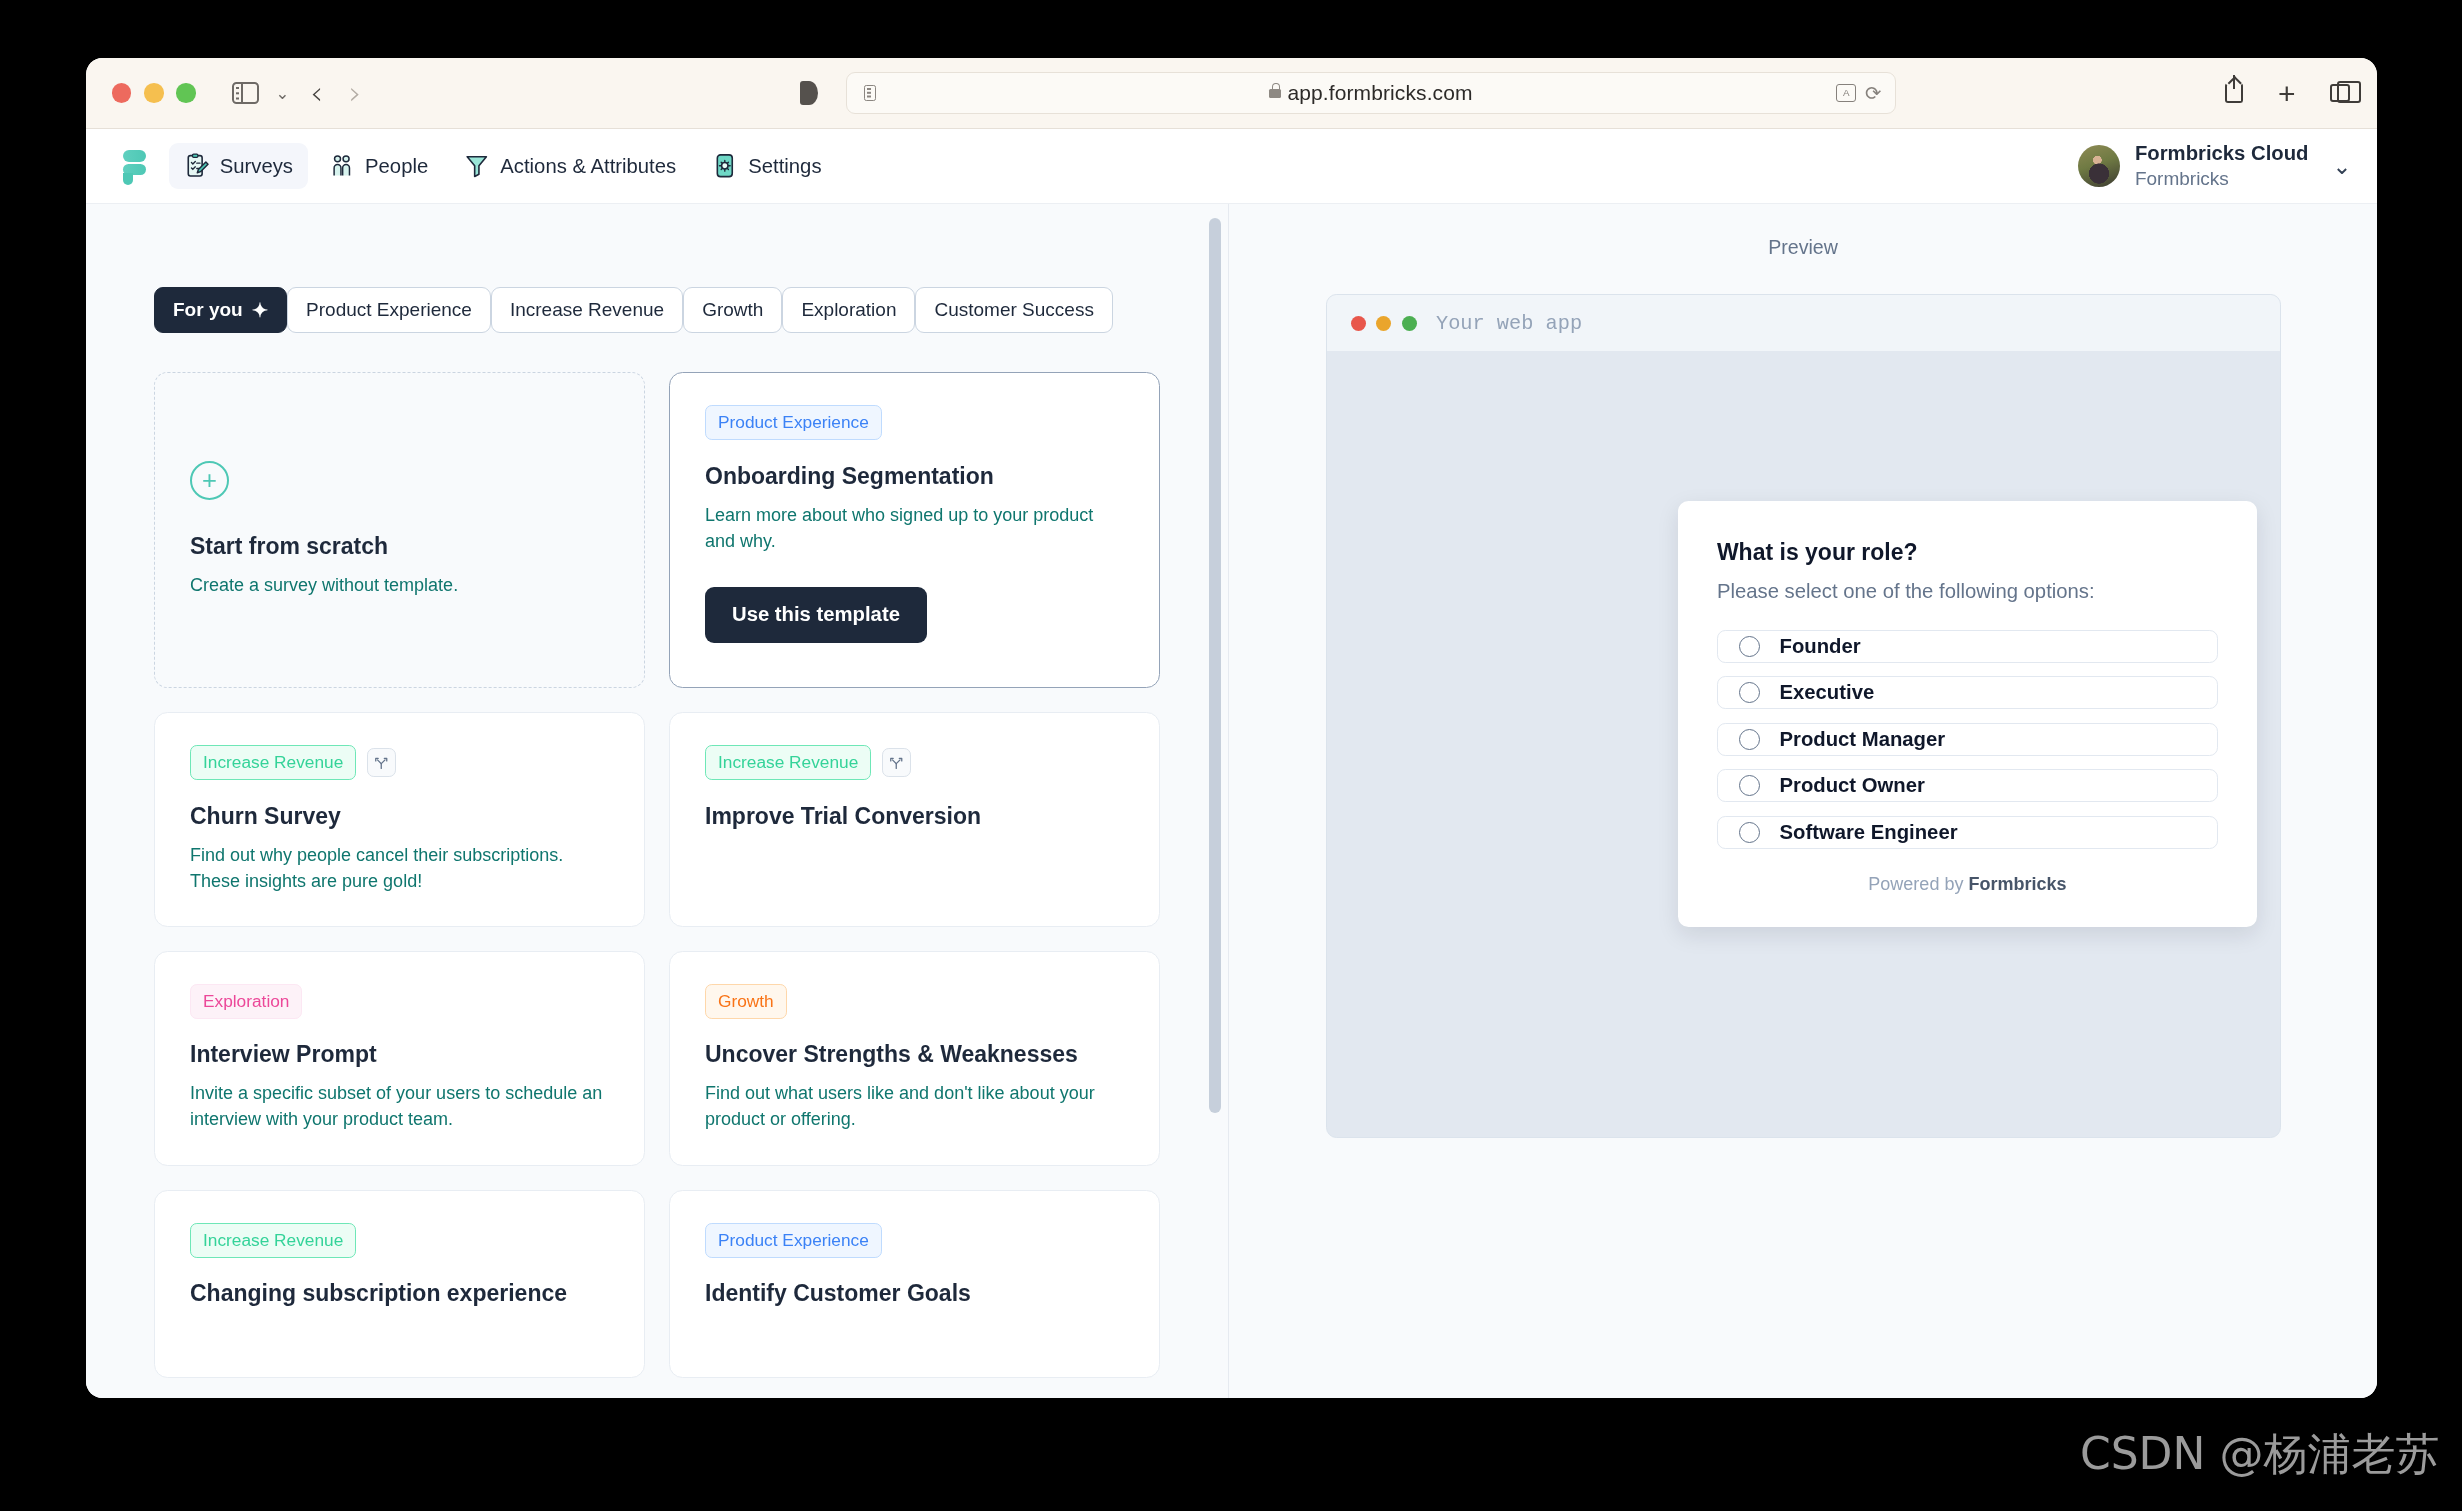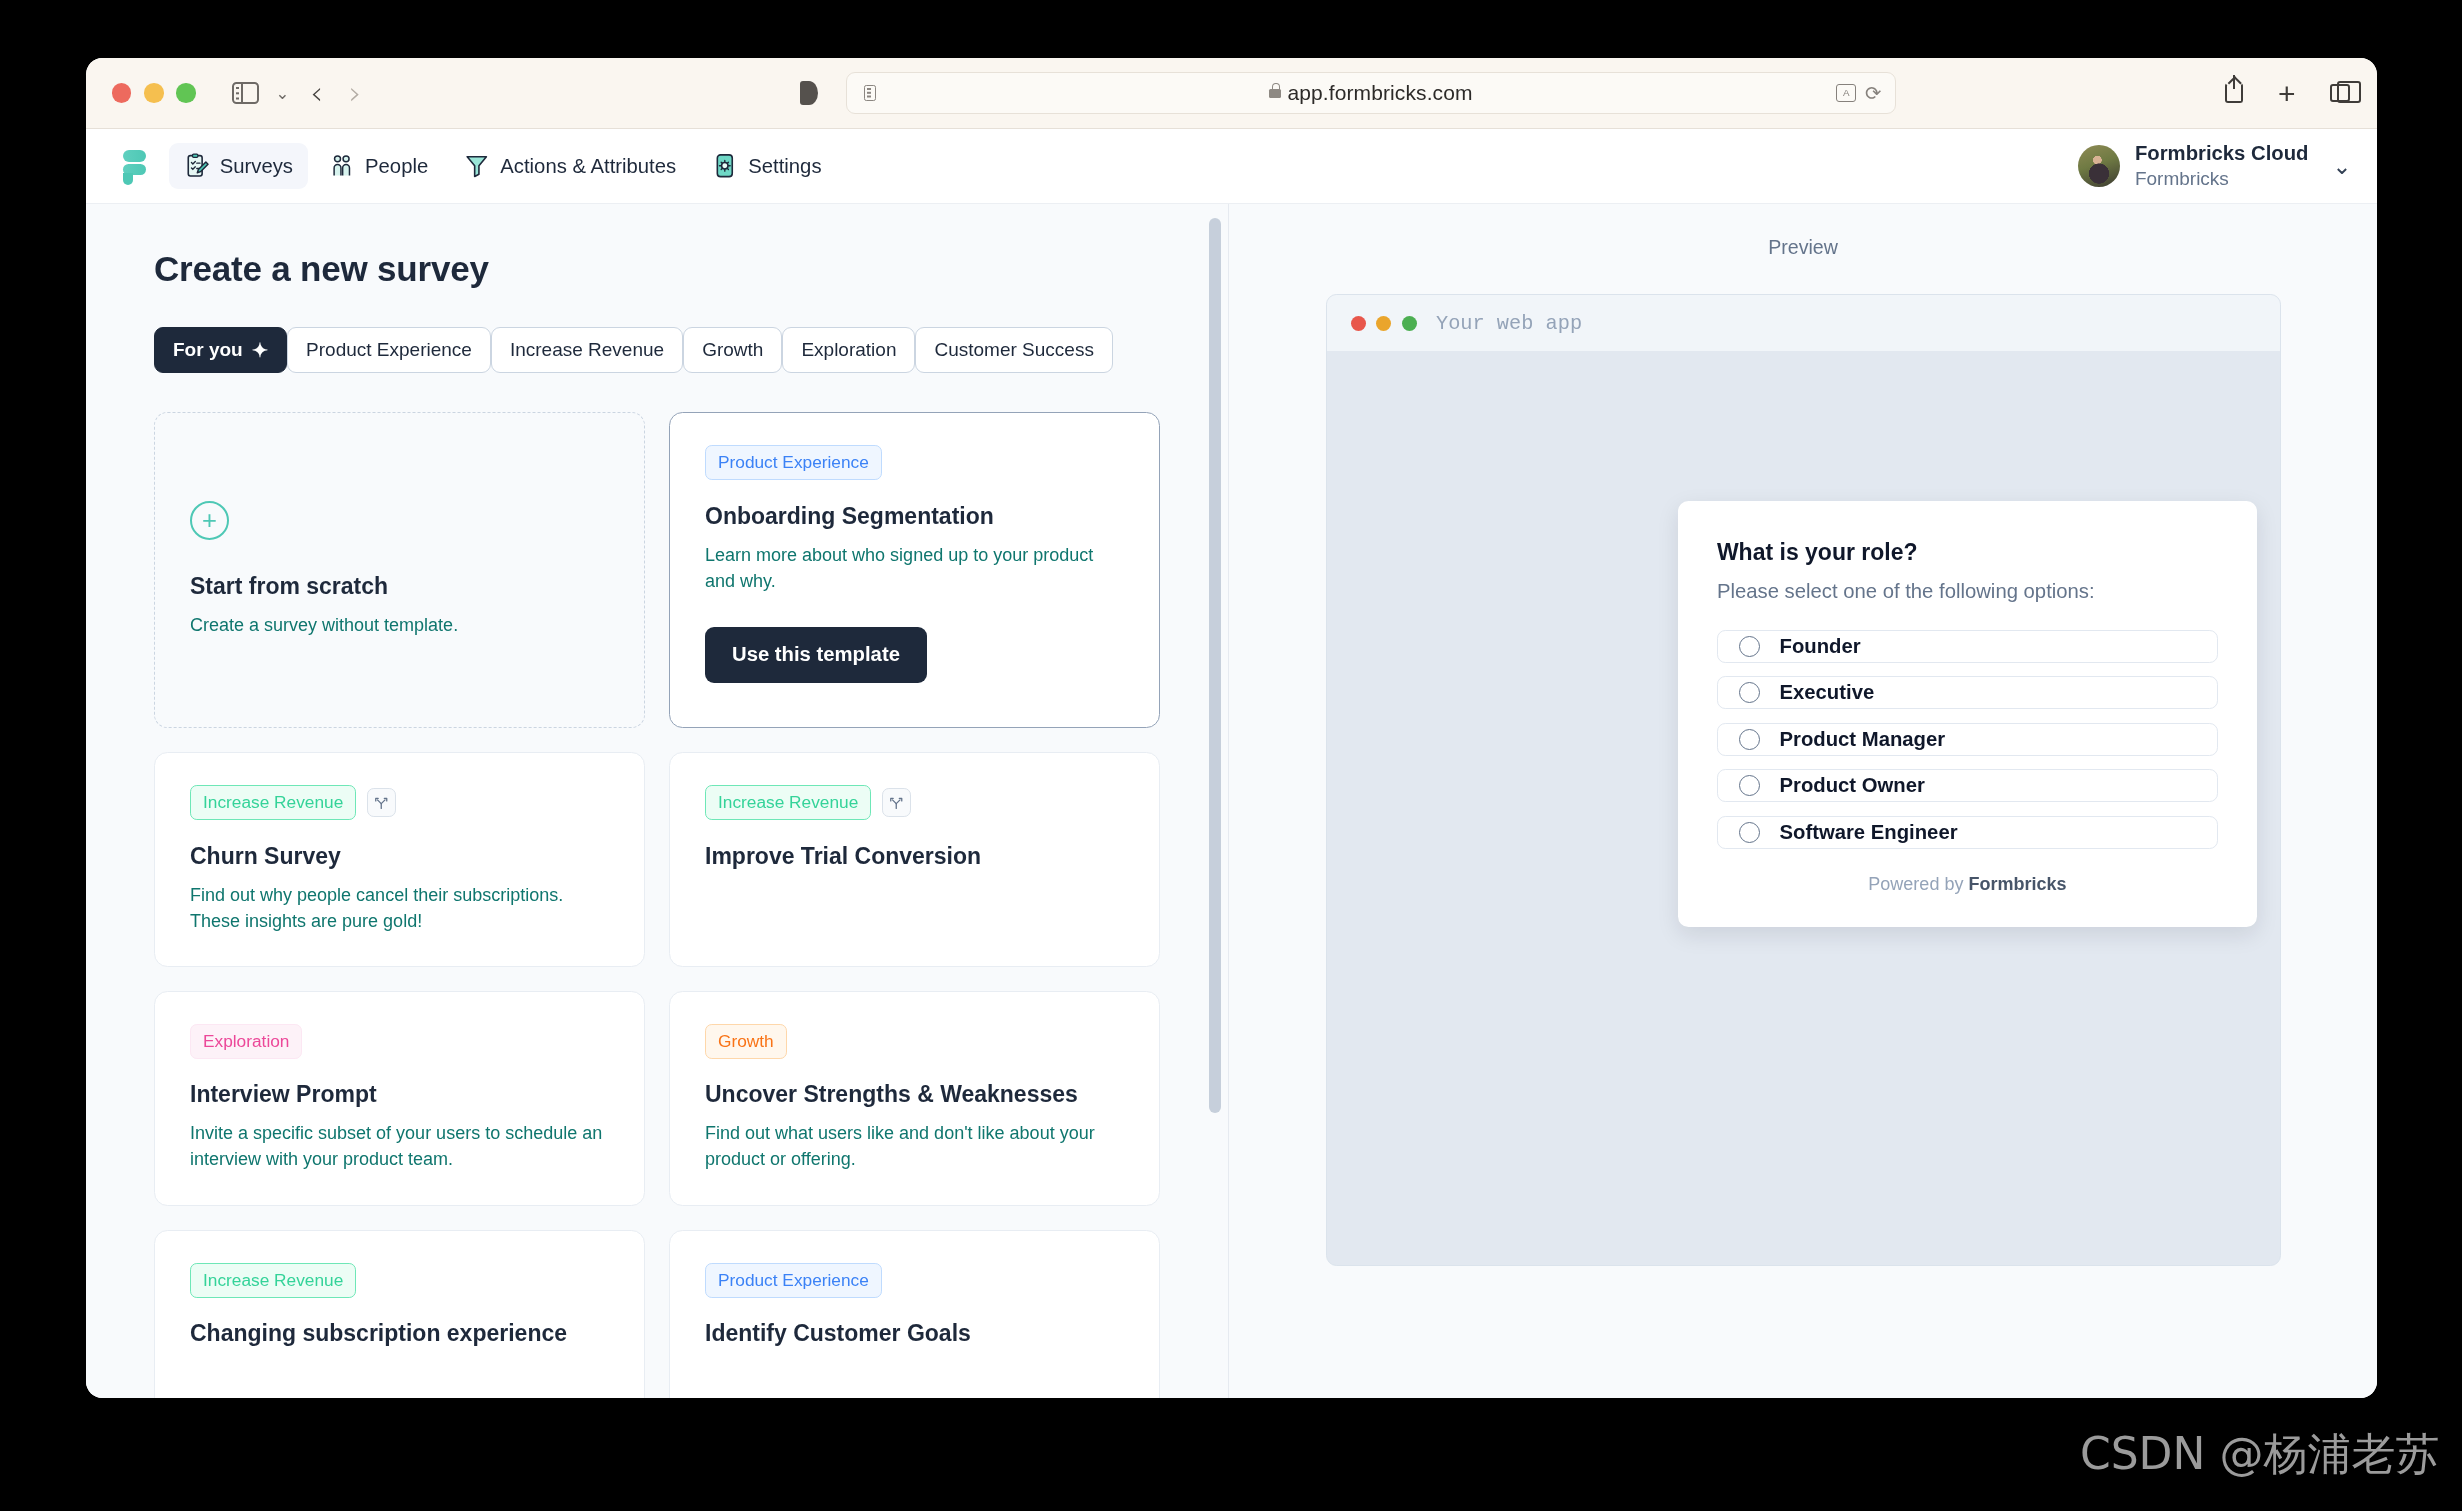--- a/index.html
+++ b/index.html
@@ -204,21 +204,21 @@
   }
   .scroll-thumb {
     position:absolute; top: 0; width: 12px; height: 895px;
     background:#c6cfdb; border-radius: 6.8px;
   }
 
   
   .right { flex: 1; background:#f8fafc; padding: 32px 45px 0 45px; }
   .preview-label { text-align:center; font-size: 19.6px; color:#64748b; }
   .mock {
-    margin: 35px auto 0 auto; width: 955px; height: 972px;
+    margin: 35px auto 0 auto; width: 955px; height: 844px;
     border: 1.2px solid #dbe3ec; border-radius: 10.5px; overflow:hidden;
     background:#e2e8f0;
   }
   .mock-bar {
     height: 57px; background:#f1f5f9; border-bottom:0.8px solid #e2e8f0;
     display:flex; align-items:center; gap: 10.5px; padding: 0 24px;
   }
   .mdot { width: 15px; height: 15px; border-radius:50%; }
   .mdot.r{background:#e8574c;} .mdot.y{background:#eaa52c;} .mdot.g{background:#4caf52;}
   .mock-title { font-family:"Liberation Mono", monospace; font-size: 20.3px; color:#94a3b8; margin-left: 9px;}
@@ -345,21 +345,20 @@
         <div class="acct-org">Formbricks</div>
       </div>
       <span class="acct-chev">⌄</span>
     </div>
   </div>
 
   <div class="split">
 
     <div class="left">
       <div class="left-inner">
-        <div class="page-title">Create a new survey</div>
 
         <div class="filter-row">
           <div class="chip active">
             <span>For you</span>
             <span class="sparkle">✦</span>
           </div>
           <div class="chip">Product Experience</div>
           <div class="chip">Increase Revenue</div>
           <div class="chip">Growth</div>
           <div class="chip">Exploration</div>

